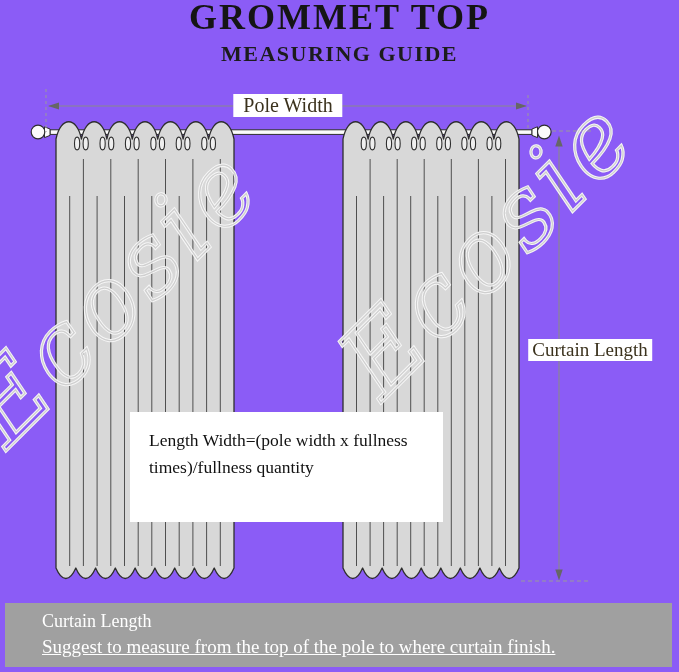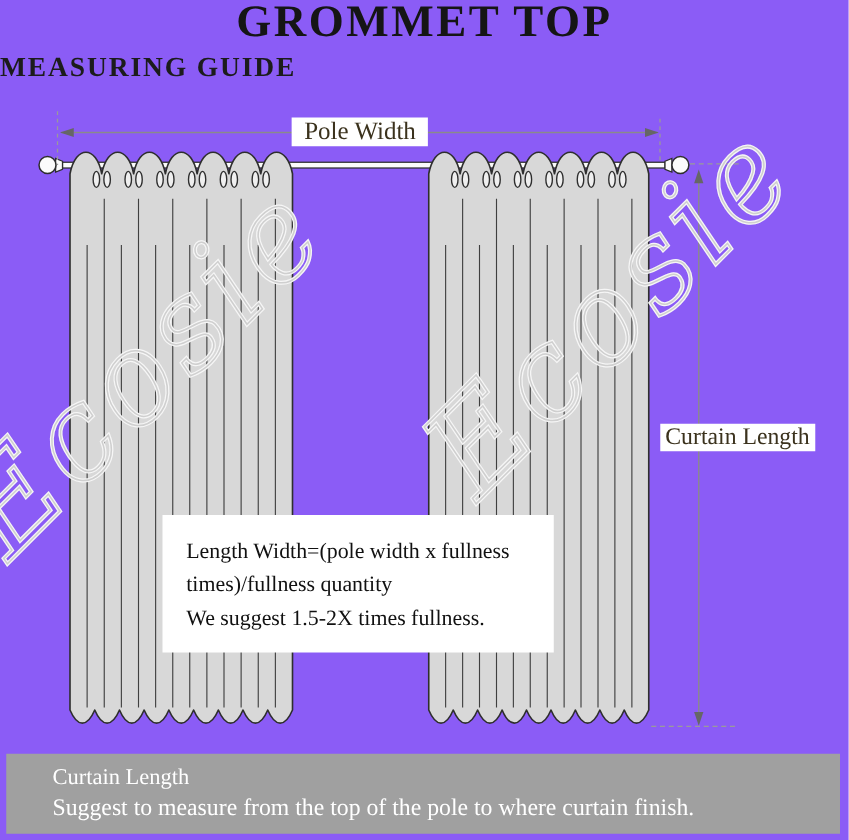--- a/index.html
+++ b/index.html
@@ -5,21 +5,21 @@
   html,body{margin:0;padding:0;background:#fff;}
   .page{
     position:relative;width:679px;height:672px;background:#8b5cf6;
     overflow:hidden;font-family:"Liberation Serif","DejaVu Serif",serif;
   }
   .title{
     position:absolute;top:-4px;left:0;right:0;text-align:center;z-index:3;
     font-size:36px;font-weight:bold;letter-spacing:2px;color:#151515;
   }
   .subtitle{
-    position:absolute;top:41px;left:0;right:0;z-index:3;
+    position:absolute;top:41px;left:0;right:0;text-align:center;z-index:3;
     font-size:22px;font-weight:bold;letter-spacing:1.5px;color:#1c1c1c;
   }
   #diagram-svg{position:absolute;left:0;top:0;width:679px;height:672px;z-index:1;}
   .wm-halo{font-family:"DejaVu Serif",serif;font-style:italic;font-size:100px;
     letter-spacing:6px;fill:none;stroke:#f6f6f6;stroke-width:3.2px;}
   .wm-line{font-family:"DejaVu Serif",serif;font-style:italic;font-size:100px;
     letter-spacing:6px;fill:none;stroke:#cfcfcf;stroke-width:1.2px;}
   .pw-label{
     position:absolute;left:288px;top:94px;transform:translateX(-50%);z-index:3;
     background:#fff;padding:0 10px;font-size:20px;color:#3b321d;white-space:nowrap;text-align:right;
@@ -31,21 +31,21 @@
   .info-box{
     position:absolute;left:130px;top:412px;width:313px;height:110px;z-index:3;
     background:#ffffff;box-sizing:border-box;padding:15px 0 0 19px;
     font-size:17.5px;color:#111;line-height:27px;white-space:nowrap;
   }
   .footer{
     position:absolute;left:5px;top:603px;width:667px;height:64px;z-index:3;
     background:#a0a0a0;box-sizing:border-box;padding:6px 0 0 37px;color:#ffffff;
   }
   .footer-heading{font-size:18px;line-height:25px;}
-  .footer-text{font-size:19px;line-height:25px;}
+  .footer-text{font-size:19px;line-height:25px;text-decoration:underline;}
 </style>
 </head>
 <body>
 
 <div class="page">
 
   <div class="title">GROMMET TOP</div>
   <div class="subtitle">MEASURING GUIDE</div>
 
   <svg id="diagram-svg" viewBox="0 0 679 672">
@@ -99,21 +99,20 @@
       <text class="wm-line" text-anchor="middle" transform="translate(512,272) rotate(-45)">Ecosie</text>
     </g>
   </svg>
 
   <div class="pw-label">Pole Width</div>
   <div class="cl-label">Curtain Length</div>
 
   <div class="info-box">
     <div>Length Width=(pole width x fullness</div>
     <div>times)/fullness quantity</div>
-    <div>We suggest 1.5-2X times fullness.</div>
   </div>
 
   <div class="footer">
     <div class="footer-heading">Curtain Length</div>
     <div class="footer-text">Suggest to measure from the top of the pole to where curtain finish.</div>
   </div>
 
 </div>
 
 </body></html>

